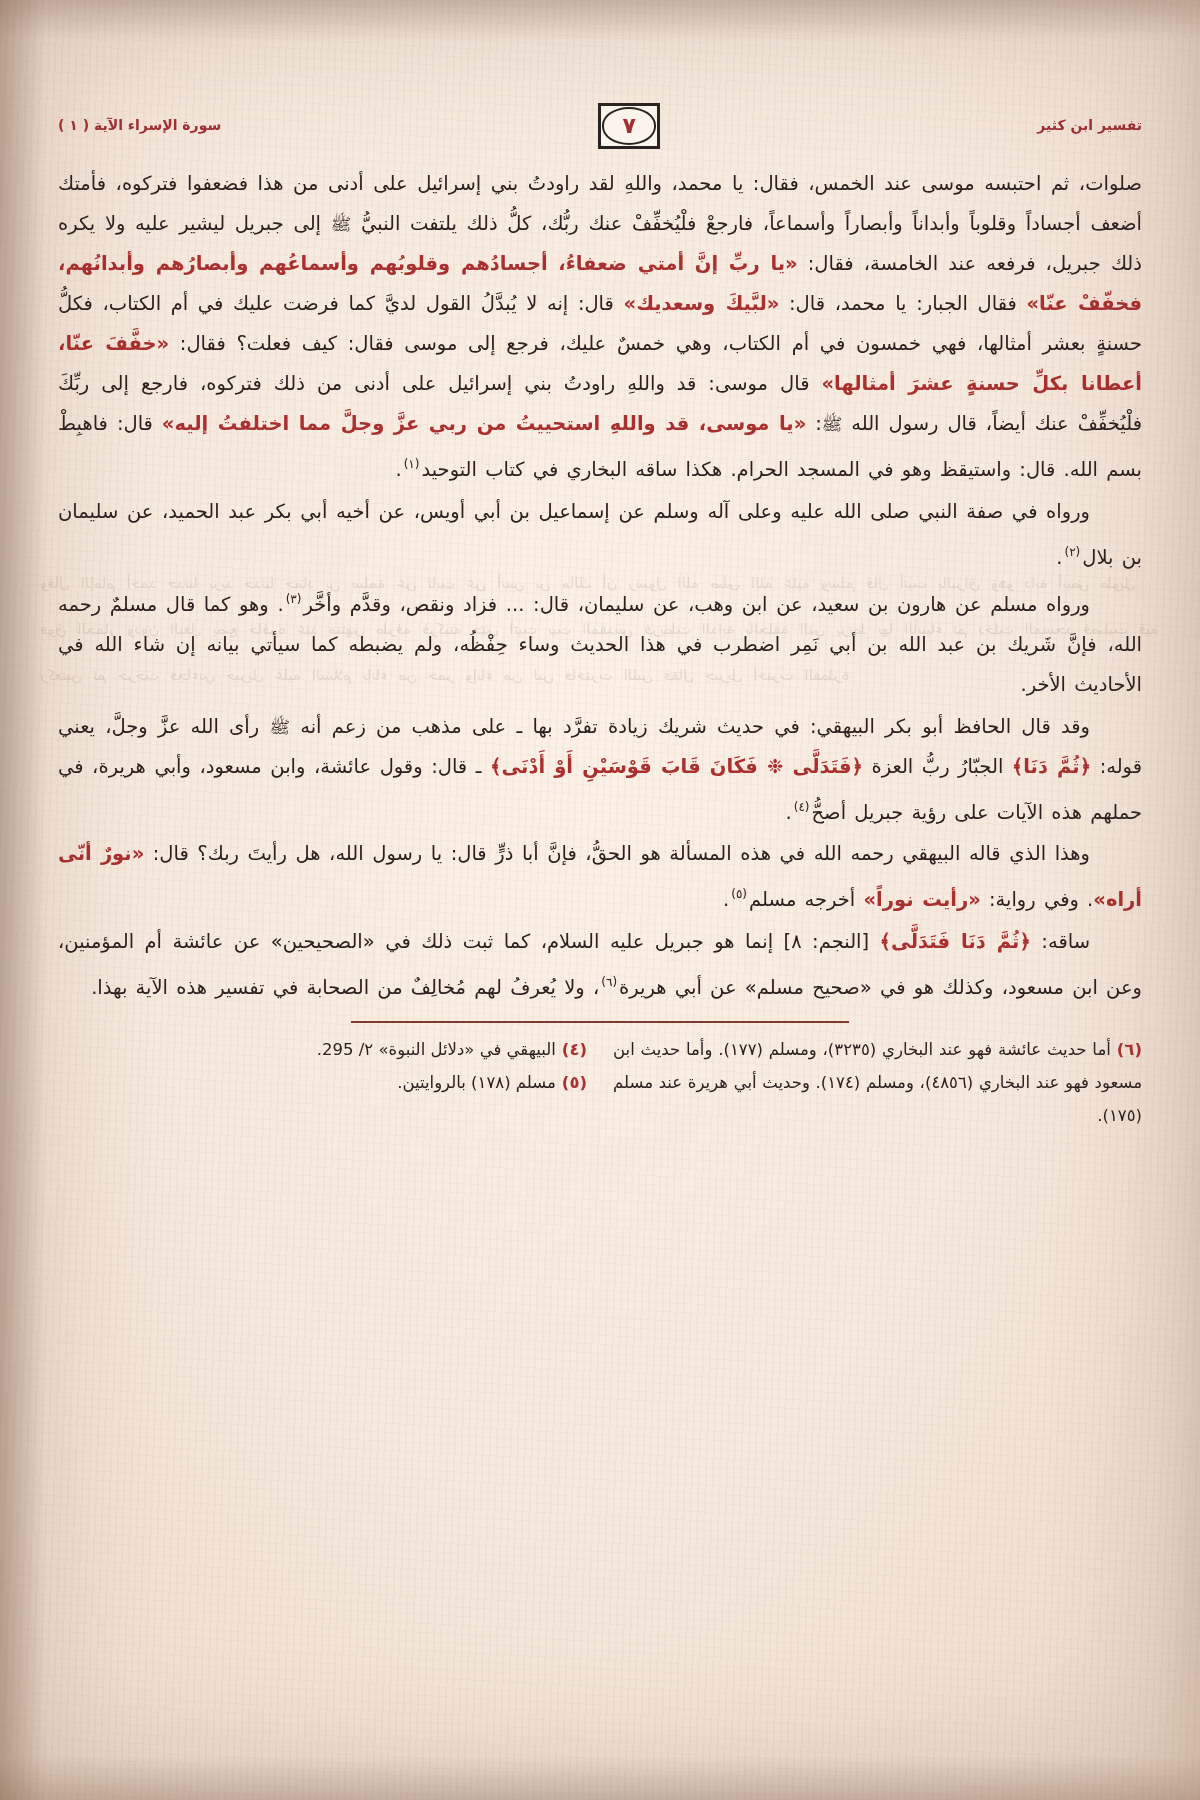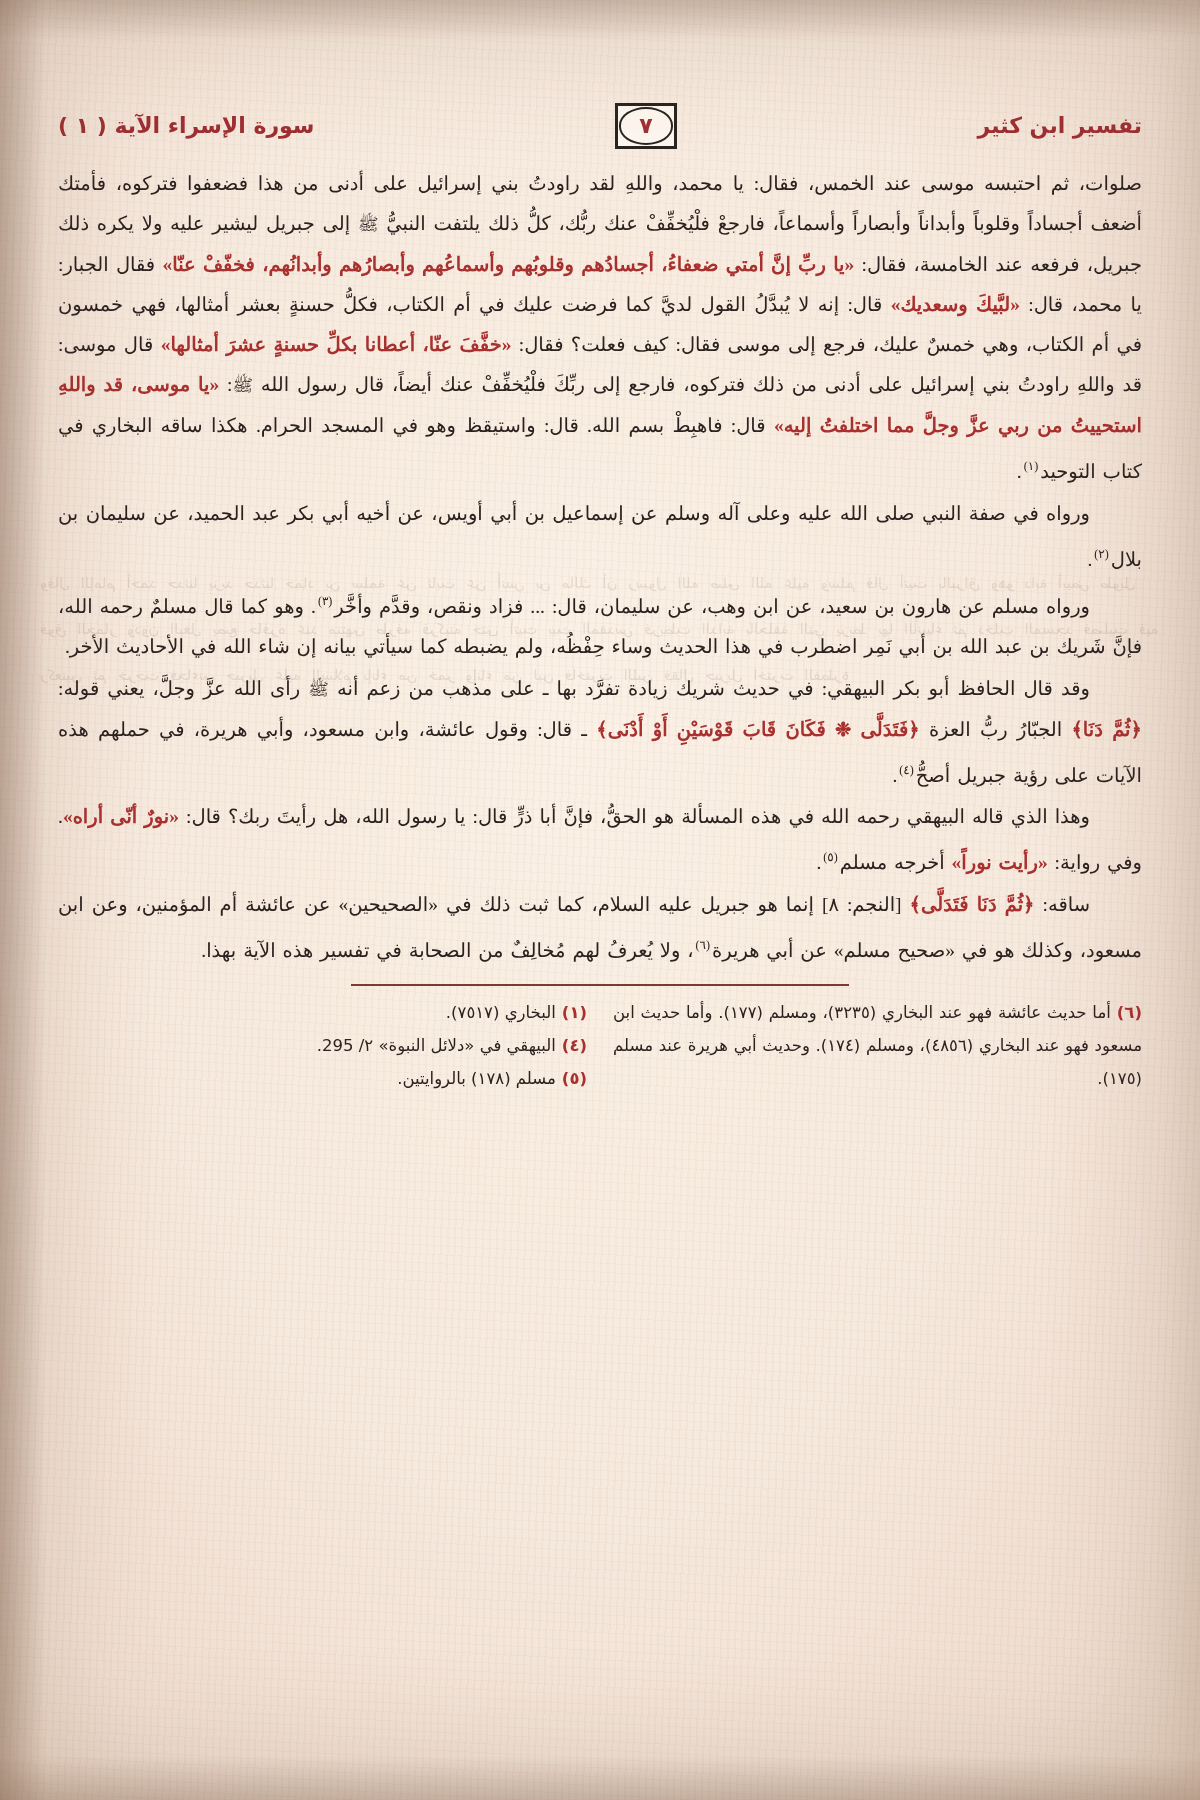--- a/index.html
+++ b/index.html
@@ -50,21 +50,21 @@
   .content{
     position:absolute;left:58px;right:58px;top:96px;bottom:40px;
   }
 
   
   .runhead{
     position:relative;height:58px;
     display:flex;align-items:center;justify-content:space-between;
   }
   .runhead .rh-text{
-    color:#9e2f33;font-weight:bold;font-size:22px;
+    color:#9e2f33;font-weight:bold;font-size:14px;
     white-space:nowrap;
   }
   .rh-right{order:0;}
   .rh-left{order:2;}
   .folio{
     order:1;position:relative;width:62px;height:46px;
     display:flex;align-items:center;justify-content:center;
     margin-top:2px;
   }
   .folio .frame{
@@ -84,21 +84,21 @@
   
   .body{
     margin-top:10px;
     color:#2b2220;
     font-size:19.5px;
     line-height:40px;
     text-align:justify;
     text-justify:inter-word;
     word-spacing:2px;
   }
-  .body p{margin:0 0 0 0;font-family:Liberation Serif, serif;}
+  .body p{margin:0 0 0 0;}
   .body p + p{margin-top:2px;}
   .indent{text-indent:52px;}
   .red{color:#a8302f;font-weight:bold;}
   .quran{color:#a8302f;font-weight:bold;}
   .sup{
     font-size:12px;vertical-align:super;color:#2b2220;
     padding:0 2px;
   }
   .sws{font-size:17px;color:#2b2220;letter-spacing:-1px;}
 
@@ -149,21 +149,20 @@
       <p class="indent"><span>ساقه: </span><span class="quran">﴿ثُمَّ دَنَا فَتَدَلَّى﴾</span><span> [النجم: ٨] إنما هو جبريل عليه السلام، كما ثبت ذلك في «الصحيحين» عن عائشة أم المؤمنين، وعن ابن مسعود، وكذلك هو في «صحيح مسلم» عن أبي هريرة</span><span class="sup">(٦)</span><span>، ولا يُعرفُ لهم مُخالِفٌ من الصحابة في تفسير هذه الآية بهذا.</span></p>
     </div>
 
   <div class="fn-rule"></div>
 
   <div class="footnotes">
     <div class="fn-col left" id="fn-left">
         <div class="fn-item"><span class="fn-num">(٦)</span><span>أما حديث عائشة فهو عند البخاري (٣٢٣٥)، ومسلم (١٧٧). وأما حديث ابن مسعود فهو عند البخاري (٤٨٥٦)، ومسلم (١٧٤). وحديث أبي هريرة عند مسلم (١٧٥).</span></div>
       </div>
     <div class="fn-col right" id="fn-right">
-        <div class="fn-item"><span class="fn-num">(١)</span><span>البخاري (٧٥١٧).</span></div>
         <div class="fn-item"><span class="fn-num">(٤)</span><span>البيهقي في «دلائل النبوة» ٢/ 295.</span></div>
         <div class="fn-item"><span class="fn-num">(٥)</span><span>مسلم (١٧٨) بالروايتين.</span></div>
       </div>
   </div>
 
 </div>
 
 <div class="edge-left"></div>
 <div class="edge-top"></div>
 <div class="edge-bottom"></div>

